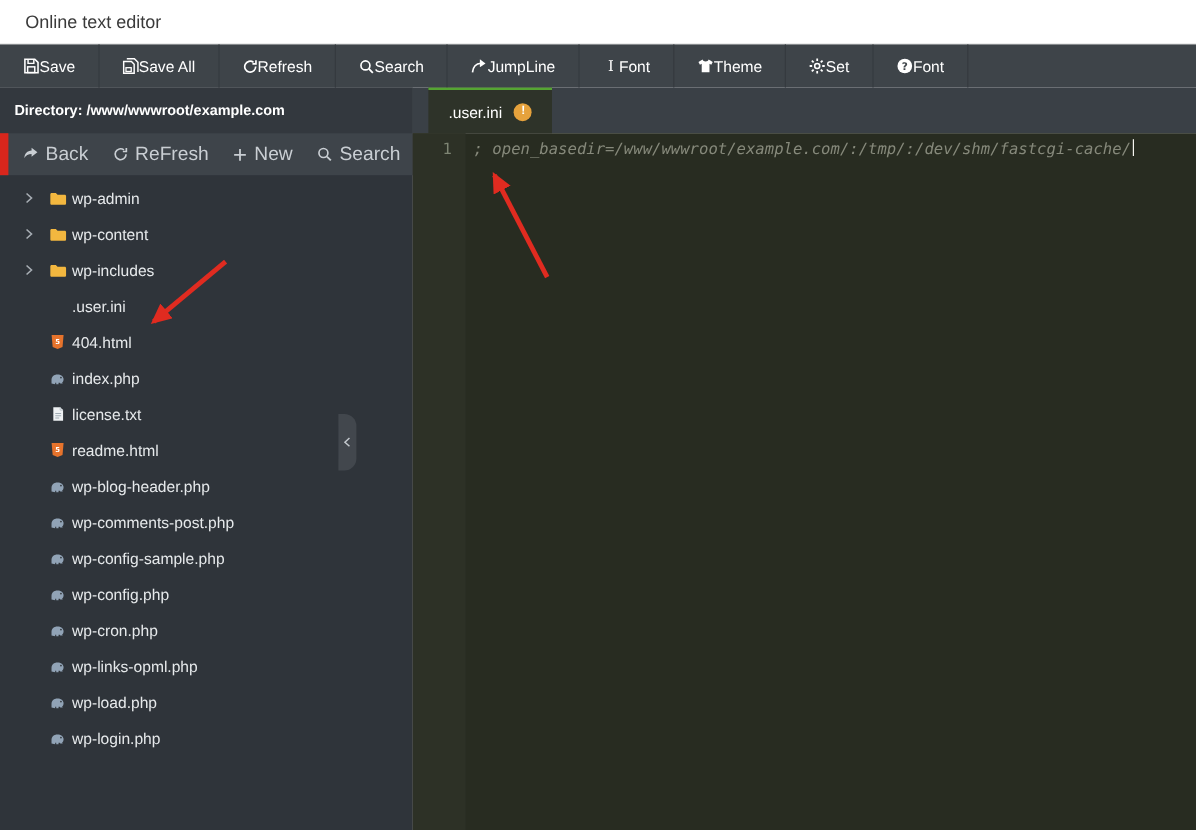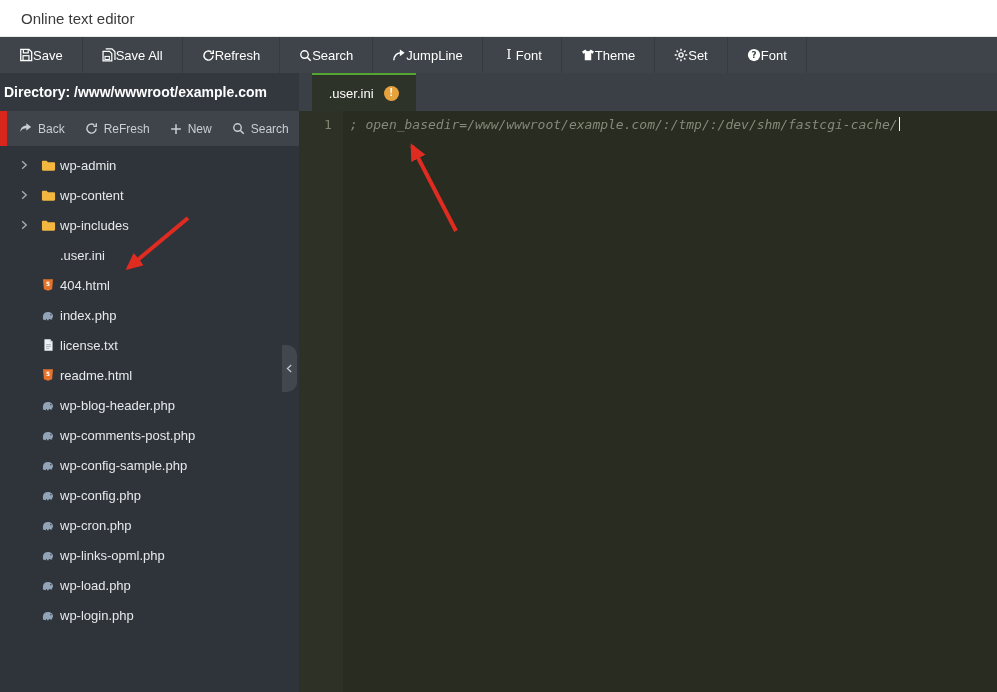--- a/index.html
+++ b/index.html
@@ -10,27 +10,27 @@
   .titlebar{flex:0 0 37px;background:#ffffff;border-bottom:1px solid #e8e8e8;display:flex;
             align-items:center;padding-left:21px;font-size:15px;color:#3a3a3a;box-sizing:border-box}
 
   .toolbar{flex:0 0 36px;background:#3e4449;display:flex;align-items:stretch}
   .tb-btn{display:flex;align-items:center;padding:0 19px;background:none;border:none;
           border-right:1px solid #353a3f;color:#fff;font-size:13px;font-family:inherit;cursor:pointer}
   .icon{display:inline-flex;align-items:center;justify-content:center}
 
   .main{flex:1;display:flex;min-height:0}
   .sidebar{flex:0 0 282px;display:flex;flex-direction:column;background:#2f343a;min-height:0}
-  .dir-bar{flex:0 0 38px;background:#33383e;color:#fff;font-size:14px;font-weight:bold;
-           display:flex;align-items:center;padding-left:4px}
+  .dir-bar{flex:0 0 38px;background:#33383e;color:#fff;font-size:12px;font-weight:bold;
+           display:flex;align-items:center;padding-left:12px}
   .actions-bar{flex:0 0 35px;background:#3e444a;display:flex;align-items:stretch}
   .red-strip{flex:0 0 7px;background:#d9261c}
   .actions-wrap{display:flex;align-items:stretch;padding-left:2px}
   .act-btn{display:flex;align-items:center;gap:6px;padding:0 10px;background:none;border:none;
-           color:#c9ced3;font-size:12px;font-family:inherit;cursor:pointer}
+           color:#c9ced3;font-size:16px;font-family:inherit;cursor:pointer}
 
   .tree{flex:1;overflow:hidden;padding-top:4px}
   .tree-row{height:30px;display:flex;align-items:center;padding-left:12px;font-size:13px;
             color:#e6e9eb;cursor:pointer}
   .slot-chev{flex:0 0 24px;display:inline-flex;align-items:center;color:#a7adb3}
   .slot-icon{flex:0 0 24px;display:inline-flex;align-items:center}
   .tree-label{white-space:nowrap}
 
   .editor-pane{flex:1;display:flex;flex-direction:column;min-width:0;min-height:0}
   .tabbar{flex:0 0 38px;background:#3a4046;display:flex;align-items:stretch}

